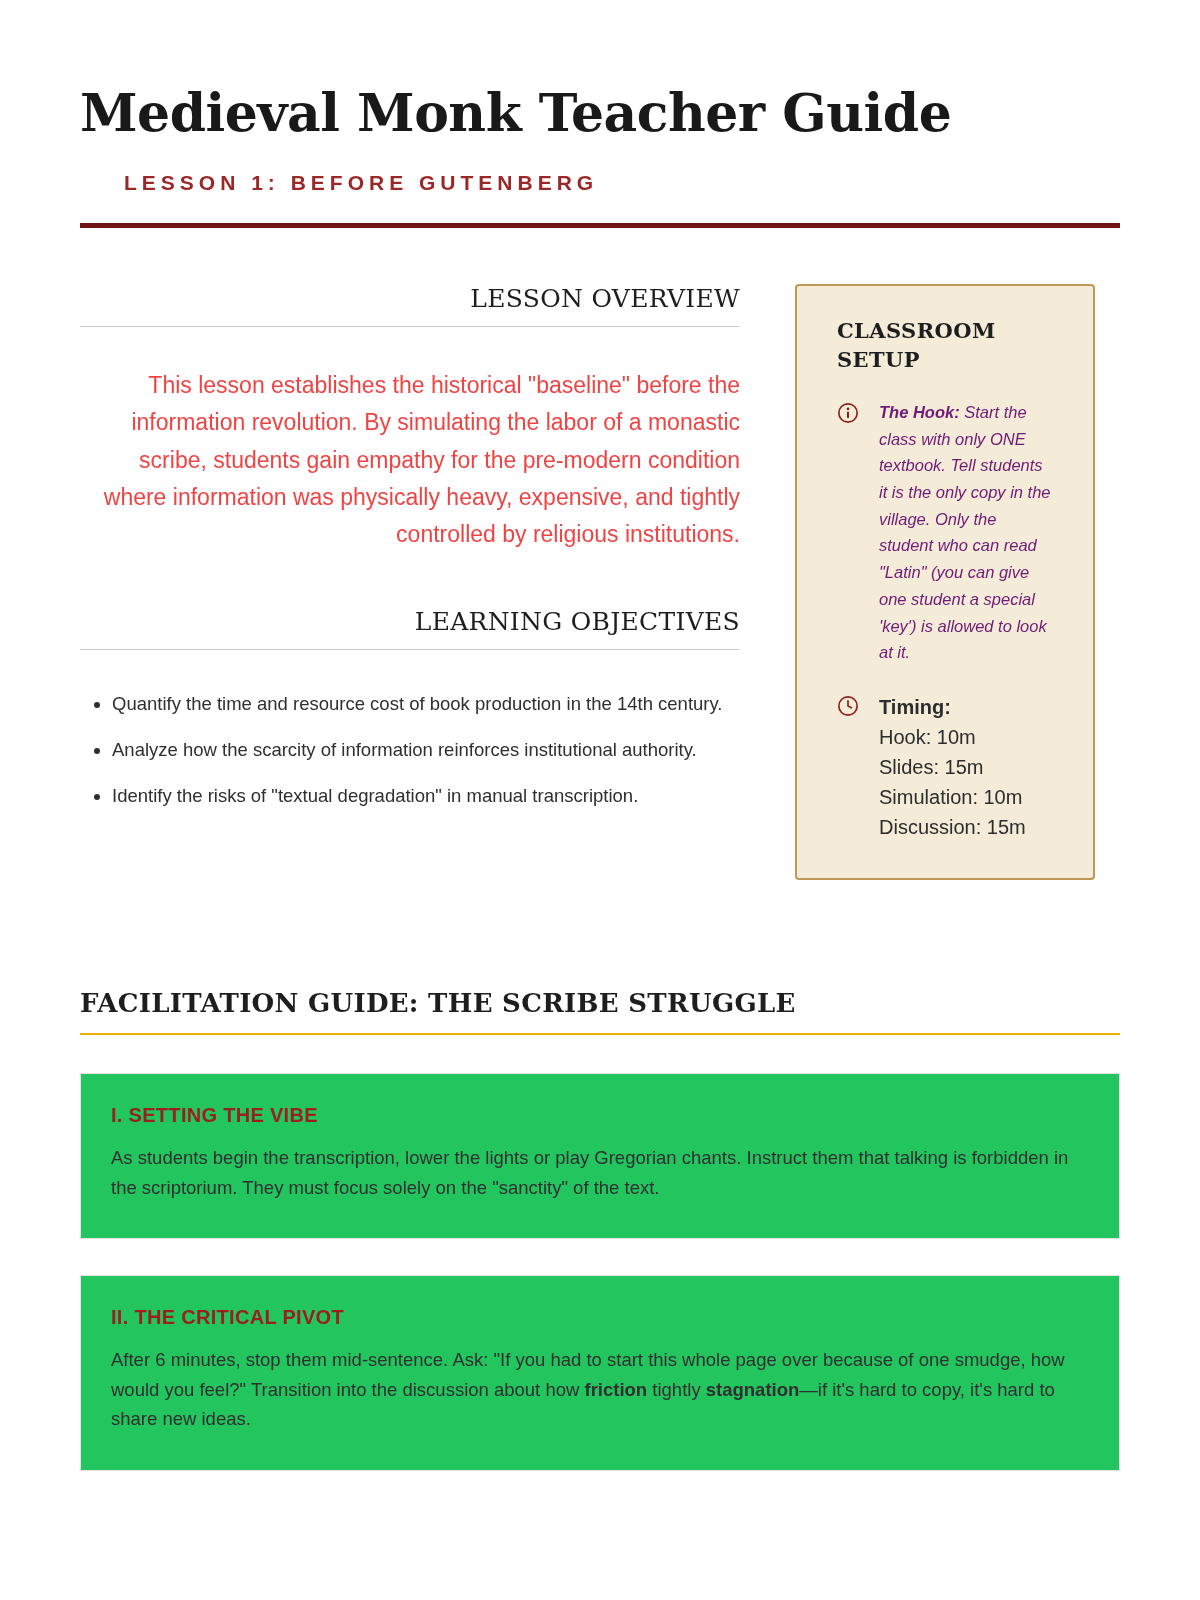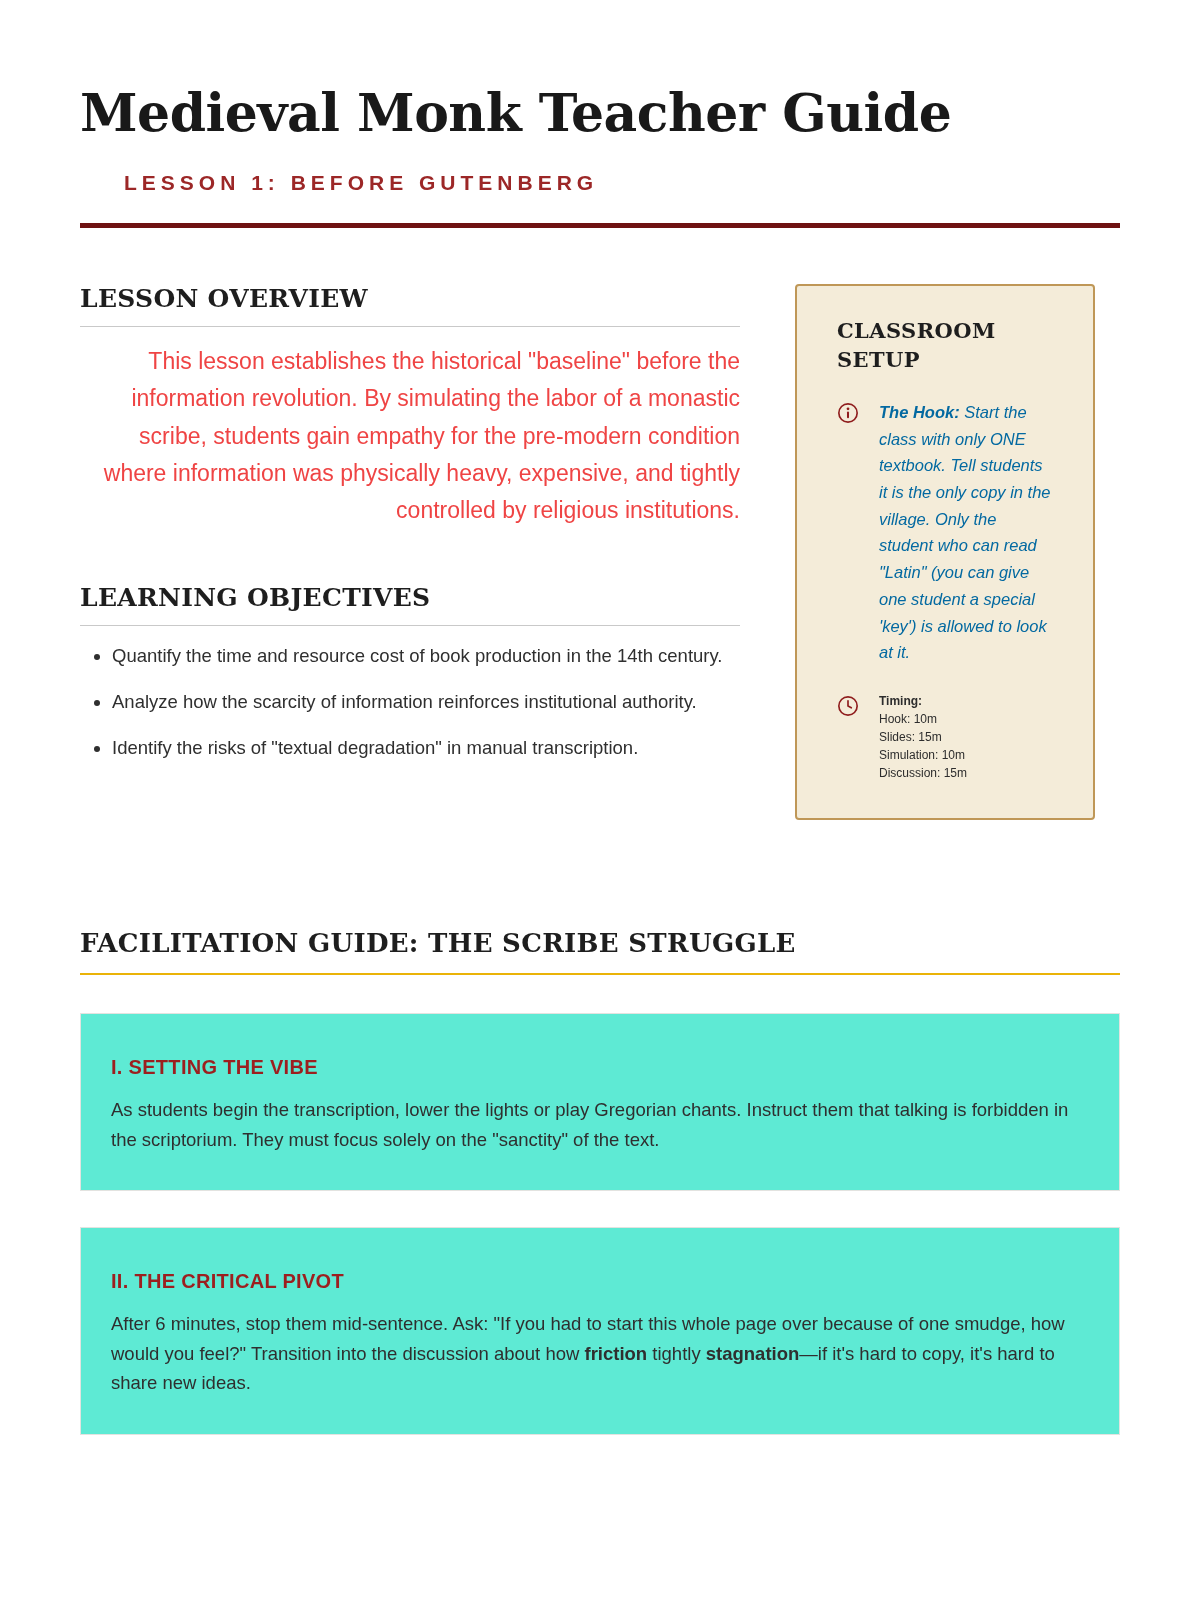--- a/index.html
+++ b/index.html
@@ -21,55 +21,55 @@
     letter-spacing:5px; margin-bottom:28px;margin-left:44px;
   }
   .thick-rule { height:5px; background:#6f1212; border:none; margin-bottom:56px; }
 
   .columns { display:flex; align-items:flex-start; }
   .main-col { width:660px; flex:0 0 660px; }
   .side-col { margin-left:55px; width:300px; flex:0 0 300px; }
 
   h2.section-heading {
     font-family:"DejaVu Serif","Liberation Serif",serif;
-    font-size:25px; font-weight:700; color:#1e1e1e; letter-spacing:0.3px;
-    padding-bottom:13px; border-bottom:1px solid #c9c9c9; margin-bottom:16px;
+    font-size:25px; font-weight:400; color:#1e1e1e; letter-spacing:0.3px;
+    padding-bottom:13px; border-bottom:1px solid #c9c9c9; margin-bottom:40px;text-align:right;
   }
   .body-text { font-size:23px; line-height:1.62; color:#ef4444;text-align:right; }
 
   .objectives-block { margin-top:54px; }
   ul.objectives { margin-top:6px; padding-left:32px; }
   ul.objectives li { font-size:18.5px; line-height:1.5; margin-bottom:18px; color:#2f2f2f; }
 
   .setup-card {
     background:#f4ecd9; border:2px solid #bf9757; border-radius:4px;
     padding:30px 38px 36px 40px;
   }
   .setup-card h3 {
     font-family:"DejaVu Serif","Liberation Serif",serif;
     font-size:21px; font-weight:700; color:#1e1e1e; letter-spacing:0.4px;
     line-height:1.4; max-width:170px; margin-bottom:24px;
   }
   .card-item { display:flex; margin-bottom:26px; }
   .card-item:last-child { margin-bottom:0; }
   .card-icon { flex:0 0 22px; margin-right:20px; padding-top:3px; }
-  .hook-text { font-style:italic; font-size:16.5px; line-height:1.62; color:#0369a1; }
+  .hook-text { font-style:italic; font-size:16.5px; line-height:1.62; color:#701a75; }
   .hook-text .hook-label { font-weight:700; }
-  .timing-text { font-size:12px; line-height:1.5; color:#2d2d2d; }
+  .timing-text { font-size:20px; line-height:1.5; color:#2d2d2d; }
   .timing-text .timing-label { font-weight:700; }
 
   .facilitation { margin-top:108px; }
   h2.fac-heading {
     font-family:"DejaVu Serif","Liberation Serif",serif;
     font-size:26px; font-weight:700; color:#1e1e1e; letter-spacing:0.3px;
     padding-bottom:15px; border-bottom:2px solid #eab308; margin-bottom:38px;
   }
   .guide-box {
-    background:#5eead4; border:1px solid #e3e3e0;
-    padding:42px 30px 36px 30px; margin-bottom:36px;
+    background:#22c55e; border:1px solid #e3e3e0;
+    padding:30px 30px 36px 30px; margin-bottom:36px;
   }
   .guide-box h4 {
     font-size:20px; font-weight:700; color:#9c1f1f;
     letter-spacing:0.3px; margin-bottom:16px;
   }
   .guide-box p { font-size:18.5px; line-height:1.6; color:#2f2f2f; }
   .guide-box p b { font-weight:700;text-align:right; }
 </style>
 </head>
 <body>

